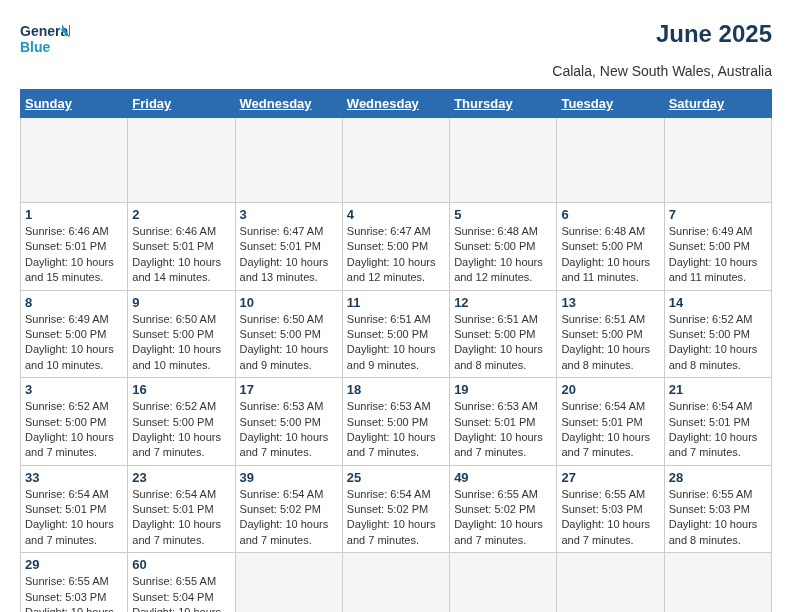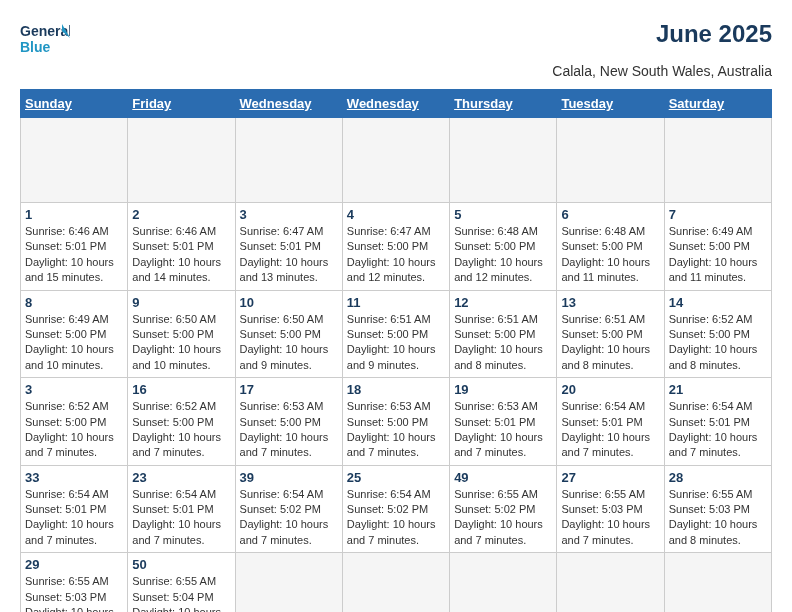--- a/index.html
+++ b/index.html
@@ -235,21 +235,21 @@
           <div class="day-num">28</div>
           <div class="day-info">Sunrise: 6:55 AM<br>Sunset: 5:03 PM<br>Daylight: 10 hours and 8 minutes.</div>
         </td>
       </tr>
       <tr class="last-row">
         <td>
           <div class="day-num">29</div>
           <div class="day-info">Sunrise: 6:55 AM<br>Sunset: 5:03 PM<br>Daylight: 10 hours and 8 minutes.</div>
         </td>
         <td>
-          <div class="day-num">50</div>
+          <div class="day-num">60</div>
           <div class="day-info">Sunrise: 6:55 AM<br>Sunset: 5:04 PM<br>Daylight: 10 hours and 8 minutes.</div>
         </td>
         <td class="empty"></td>
         <td class="empty"></td>
         <td class="empty"></td>
         <td class="empty"></td>
         <td class="empty"></td>
       </tr>
     </tbody>
 </table>

